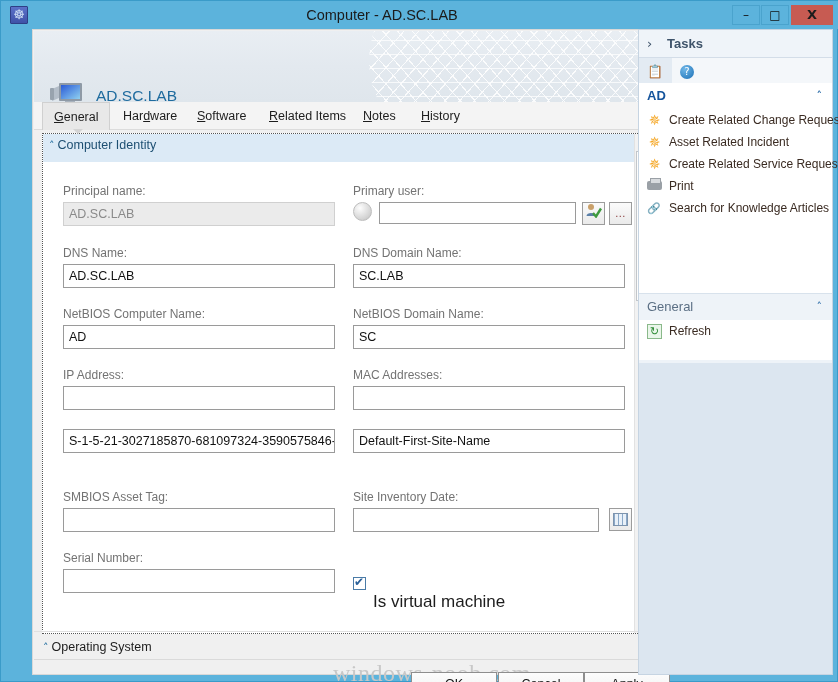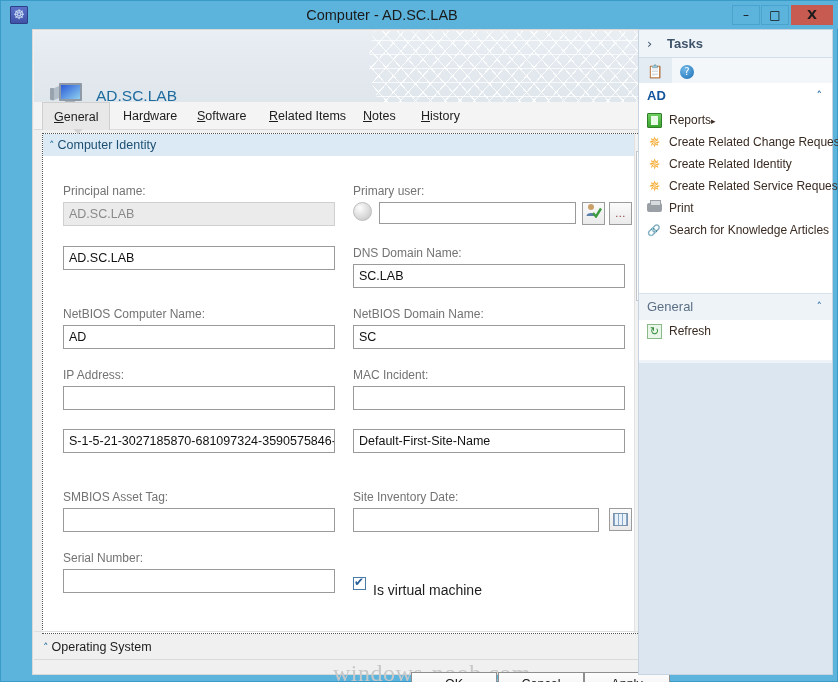--- a/index.html
+++ b/index.html
@@ -170,21 +170,21 @@
     position: absolute;
     left: 9px; top: 103px;
     width: 608px; height: 501px;
     border: 1px dotted #555;
     background: #ffffff;
     overflow: hidden;
   }
   #sectionhdr {
     position: absolute;
     left: 0; top: 0;
-    width: 592px; height: 22px;
+    width: 592px; height: 28px;
     background: #dceaf6;
     line-height: 22px;
     font-size: 12.5px;
     color: #1d4f72;
     padding-left: 6px;
   }
   .chev {
     display: inline-block;
     color: #1e6b9e;
     font-size: 11px;
@@ -277,22 +277,22 @@
   #vm-check::after {
     content: "\2714";
     position: absolute;
     left: 0px; top: -3px;
     font-size: 12px;
     color: #2a6099;
     font-family: "DejaVu Sans", sans-serif;
   }
   #vm-label {
     position: absolute;
-    left: 20px; top: 6px;
-    font-size: 14px;
+    left: 20px; top: 16px;
+    font-size: 17px;
     color: #1d1d1d;
     white-space: nowrap;
   }
 
   
   #vscroll {
     position: absolute;
     right: 0; top: 0;
     width: 15px; height: 499px;
     background: #f2f2f2;
@@ -611,20 +611,21 @@
                 <circle cx="6" cy="4" r="3" fill="#c9a06a"></circle>
                 <path d="M1.5 13 C1.5 9 10.5 9 10.5 13 Z" fill="#5b7fa8"></path>
                 <path d="M8 10 L11 13.5 L16 5.5" stroke="#3f9b3f" stroke-width="2.4" fill="none"></path>
               </svg>
             </div>
             <div class="smallbtn" id="pu-ellipsisbtn">...</div>
           </div>
         </div>
 
         <div class="fld" style="left:20px; top:112px;">
+          <div class="fld-label">DNS Name:</div>
           <div class="fld-input">AD.SC.LAB</div>
         </div>
         <div class="fld" style="left:310px; top:112px;">
           <div class="fld-label">DNS Domain Name:</div>
           <div class="fld-input">SC.LAB</div>
         </div>
 
         <div class="fld" style="left:20px; top:173px;">
           <div class="fld-label">NetBIOS Computer Name:</div>
           <div class="fld-input">AD</div>
@@ -632,21 +633,21 @@
         <div class="fld" style="left:310px; top:173px;">
           <div class="fld-label">NetBIOS Domain Name:</div>
           <div class="fld-input">SC</div>
         </div>
 
         <div class="fld" style="left:20px; top:234px;">
           <div class="fld-label">IP Address:</div>
           <div class="fld-input"></div>
         </div>
         <div class="fld" style="left:310px; top:234px;">
-          <div class="fld-label">MAC Incident:</div>
+          <div class="fld-label">MAC Addresses:</div>
           <div class="fld-input"></div>
         </div>
 
         <div class="fld" style="left:20px; top:295px;">
           <div class="fld-input">S-1-5-21-3027185870-681097324-3590575846-1(</div>
         </div>
         <div class="fld" style="left:310px; top:295px;">
           <div class="fld-input">Default-First-Site-Name</div>
         </div>
 
@@ -712,33 +713,29 @@
           <span class="ic-help">?</span>
         </div>
       </div>
 
       <div id="tasks-body">
         <div class="grp-hdr ad">
           <span>AD</span>
           <span class="gchev">˄</span>
         </div>
 
-        <div class="trow">
-          <span class="ticon ic-report"></span>
-          <span>Reports</span><span class="reports-arrow">▸</span>
-        </div>
 
         <div class="trow">
           <span class="ticon ic-star">✵</span>
           <span>Create Related Change Request</span>
         </div>
 
         <div class="trow">
           <span class="ticon ic-star">✵</span>
-          <span>Create Related Identity</span>
+          <span>Asset Related Incident</span>
         </div>
 
         <div class="trow">
           <span class="ticon ic-star">✵</span>
           <span>Create Related Service Request</span>
         </div>
 
         <div class="trow">
           <span class="ticon ic-printer"></span>
           <span>Print</span>

